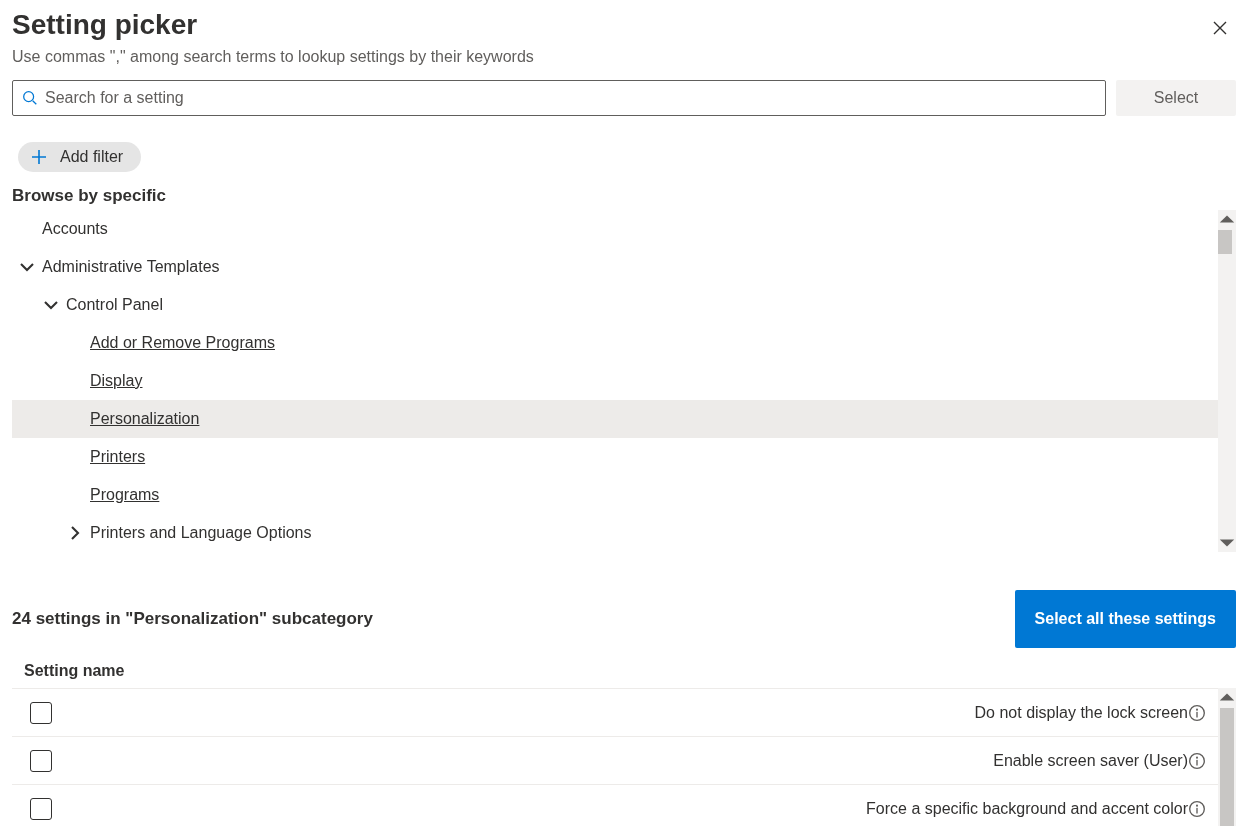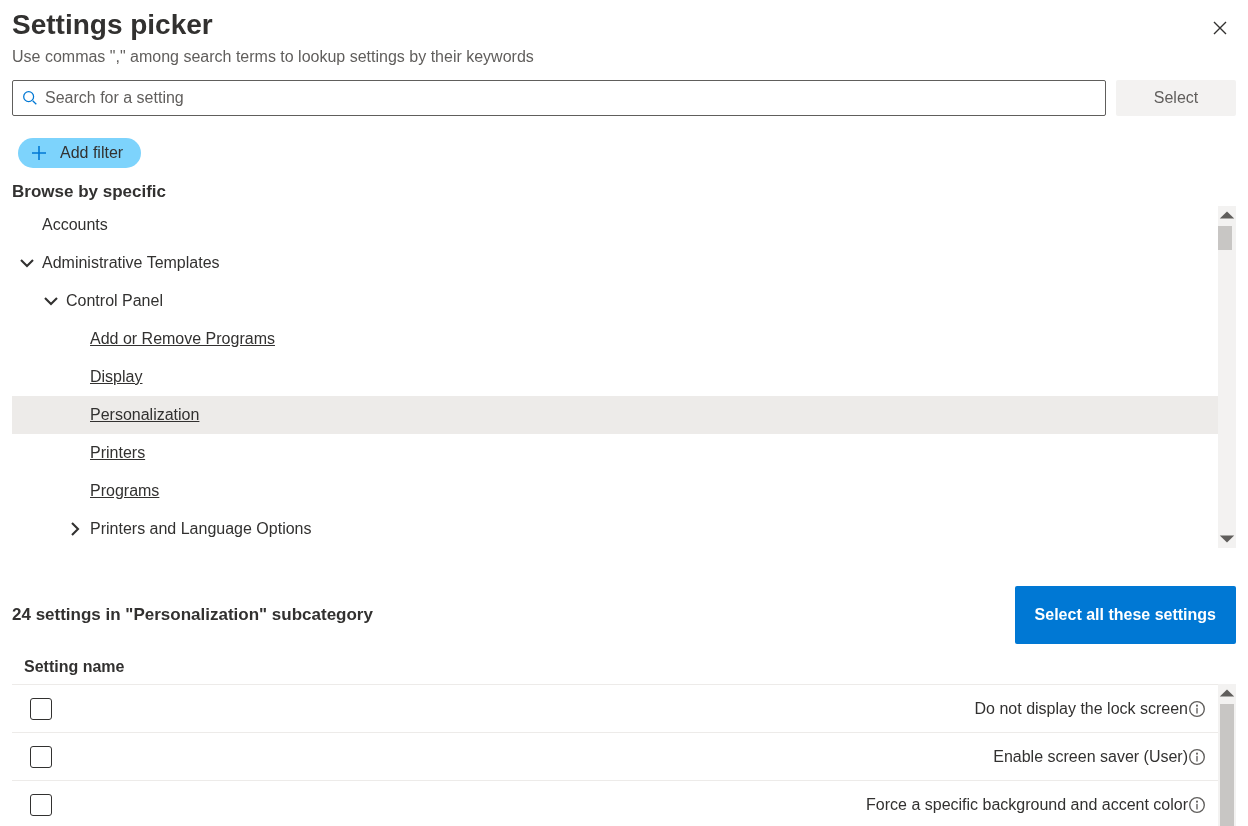--- a/index.html
+++ b/index.html
@@ -44,21 +44,21 @@
   .close-btn svg { width: 16px; height: 16px; }
   .subtitle {
     font-size: 16px;
     color: #605e5c;
     margin: 4px 0 14px 0;
   }
   .search-row {
     display: flex;
     gap: 10px;
     align-items: stretch;
-    margin-bottom: 10px;
+    margin-bottom: 22px;
     justify-content: flex-end;
   }
   .search-box {
     flex: 1;
     display: flex;
     align-items: center;
     border: 1px solid #605e5c;
     border-radius: 2px;
     padding: 0 8px;
     height: 36px;
@@ -80,25 +80,25 @@
     border: none;
     border-radius: 2px;
     color: #605e5c;
     font-size: 16px;
     cursor: default;
   }
   .add-filter {
     display: inline-flex;
     align-items: center;
     gap: 12px;
-    background: #7dd3fc;
+    background: #e5e5e5;
     border-radius: 18px;
     padding: 6px 18px 6px 12px;
     cursor: pointer;
-    margin: 12px 0 10px 6px;
+    margin: 4px 0 10px 6px;
   }
   .add-filter svg { width: 18px; height: 18px; }
   .add-filter-label { font-size: 16px; color: #323130; }
   .browse-label {
     font-size: 17px;
     font-weight: 600;
     margin: 4px 0 4px 0;
   }
   .tree-wrap {
     position: relative;
@@ -221,21 +221,21 @@
     flex:1;
     background: #c8c6c4;
     margin: 2px 0;
   }
 </style>
 </head>
 <body>
 
 <div class="panel">
   <div class="header-row">
-    <h1 class="title">Settings picker</h1>
+    <h1 class="title">Setting picker</h1>
     <div class="close-btn">
       <svg viewBox="0 0 16 16">
           <path d="M2 2 L14 14 M14 2 L2 14" stroke="#323130" stroke-width="1.4" fill="none"></path>
         </svg>
     </div>
   </div>
   <div class="subtitle">Use commas "," among search terms to lookup settings by their keywords</div>
 
   <div class="search-row">
     <div class="search-box">

